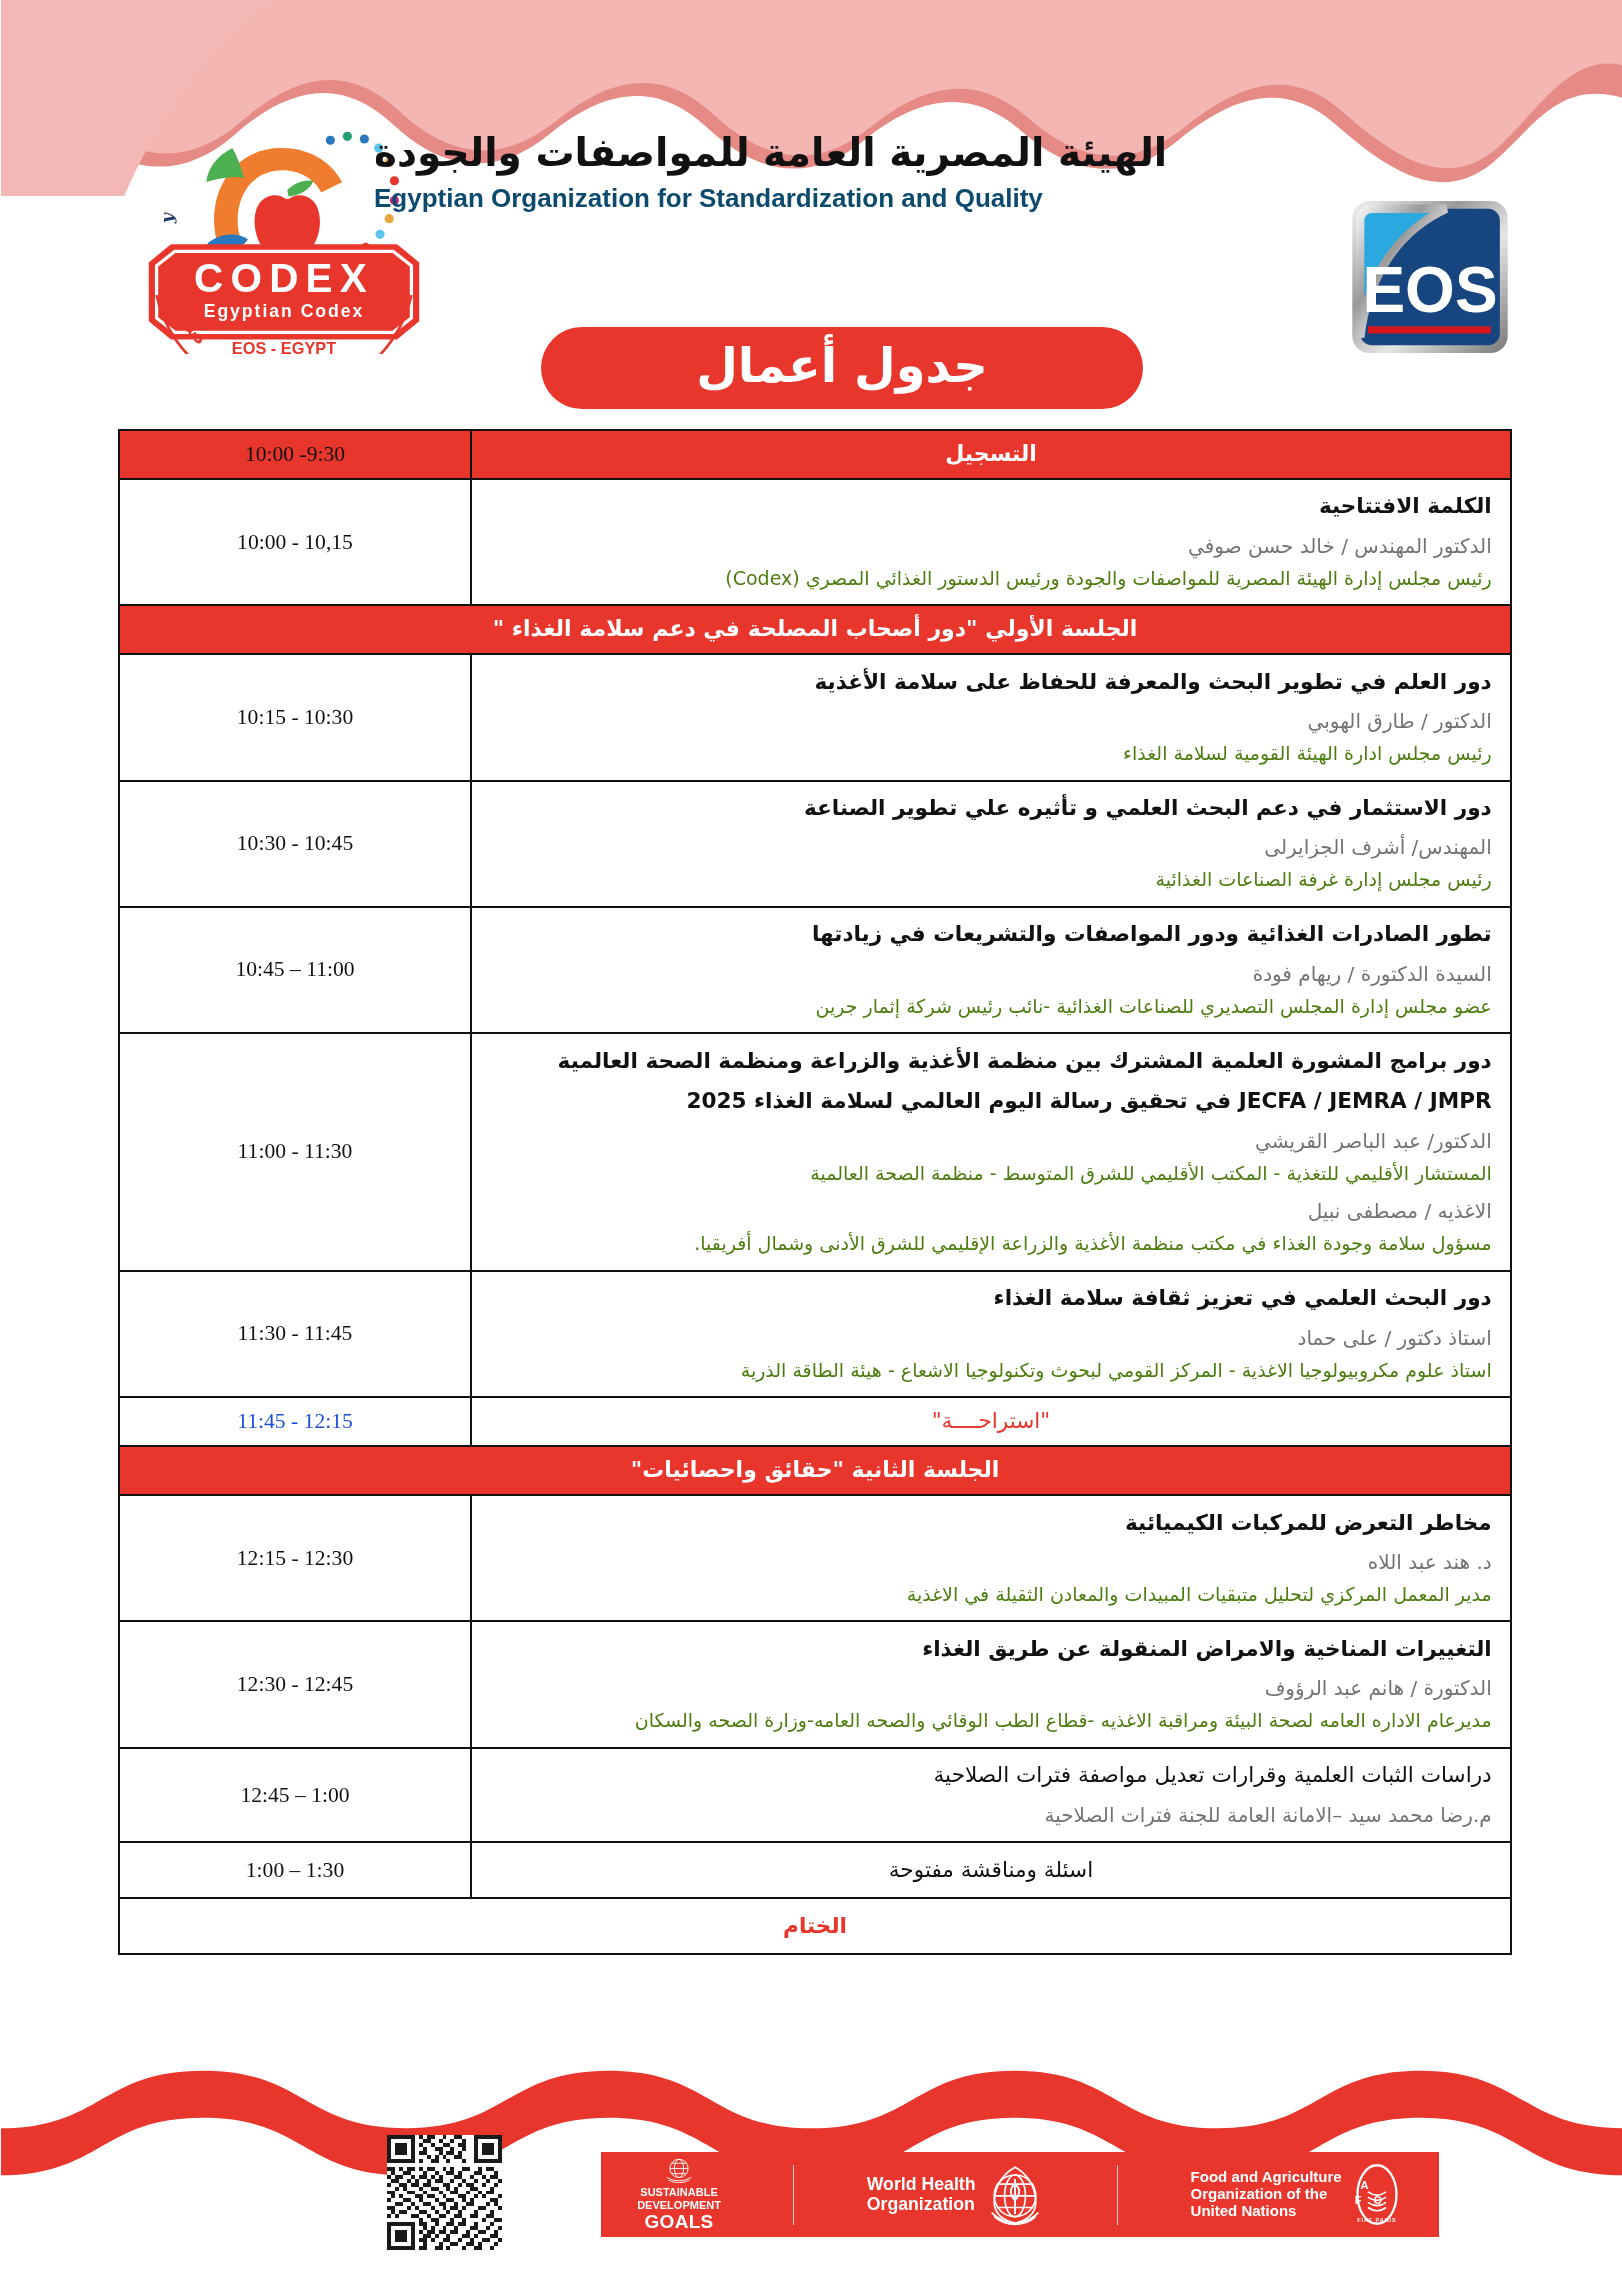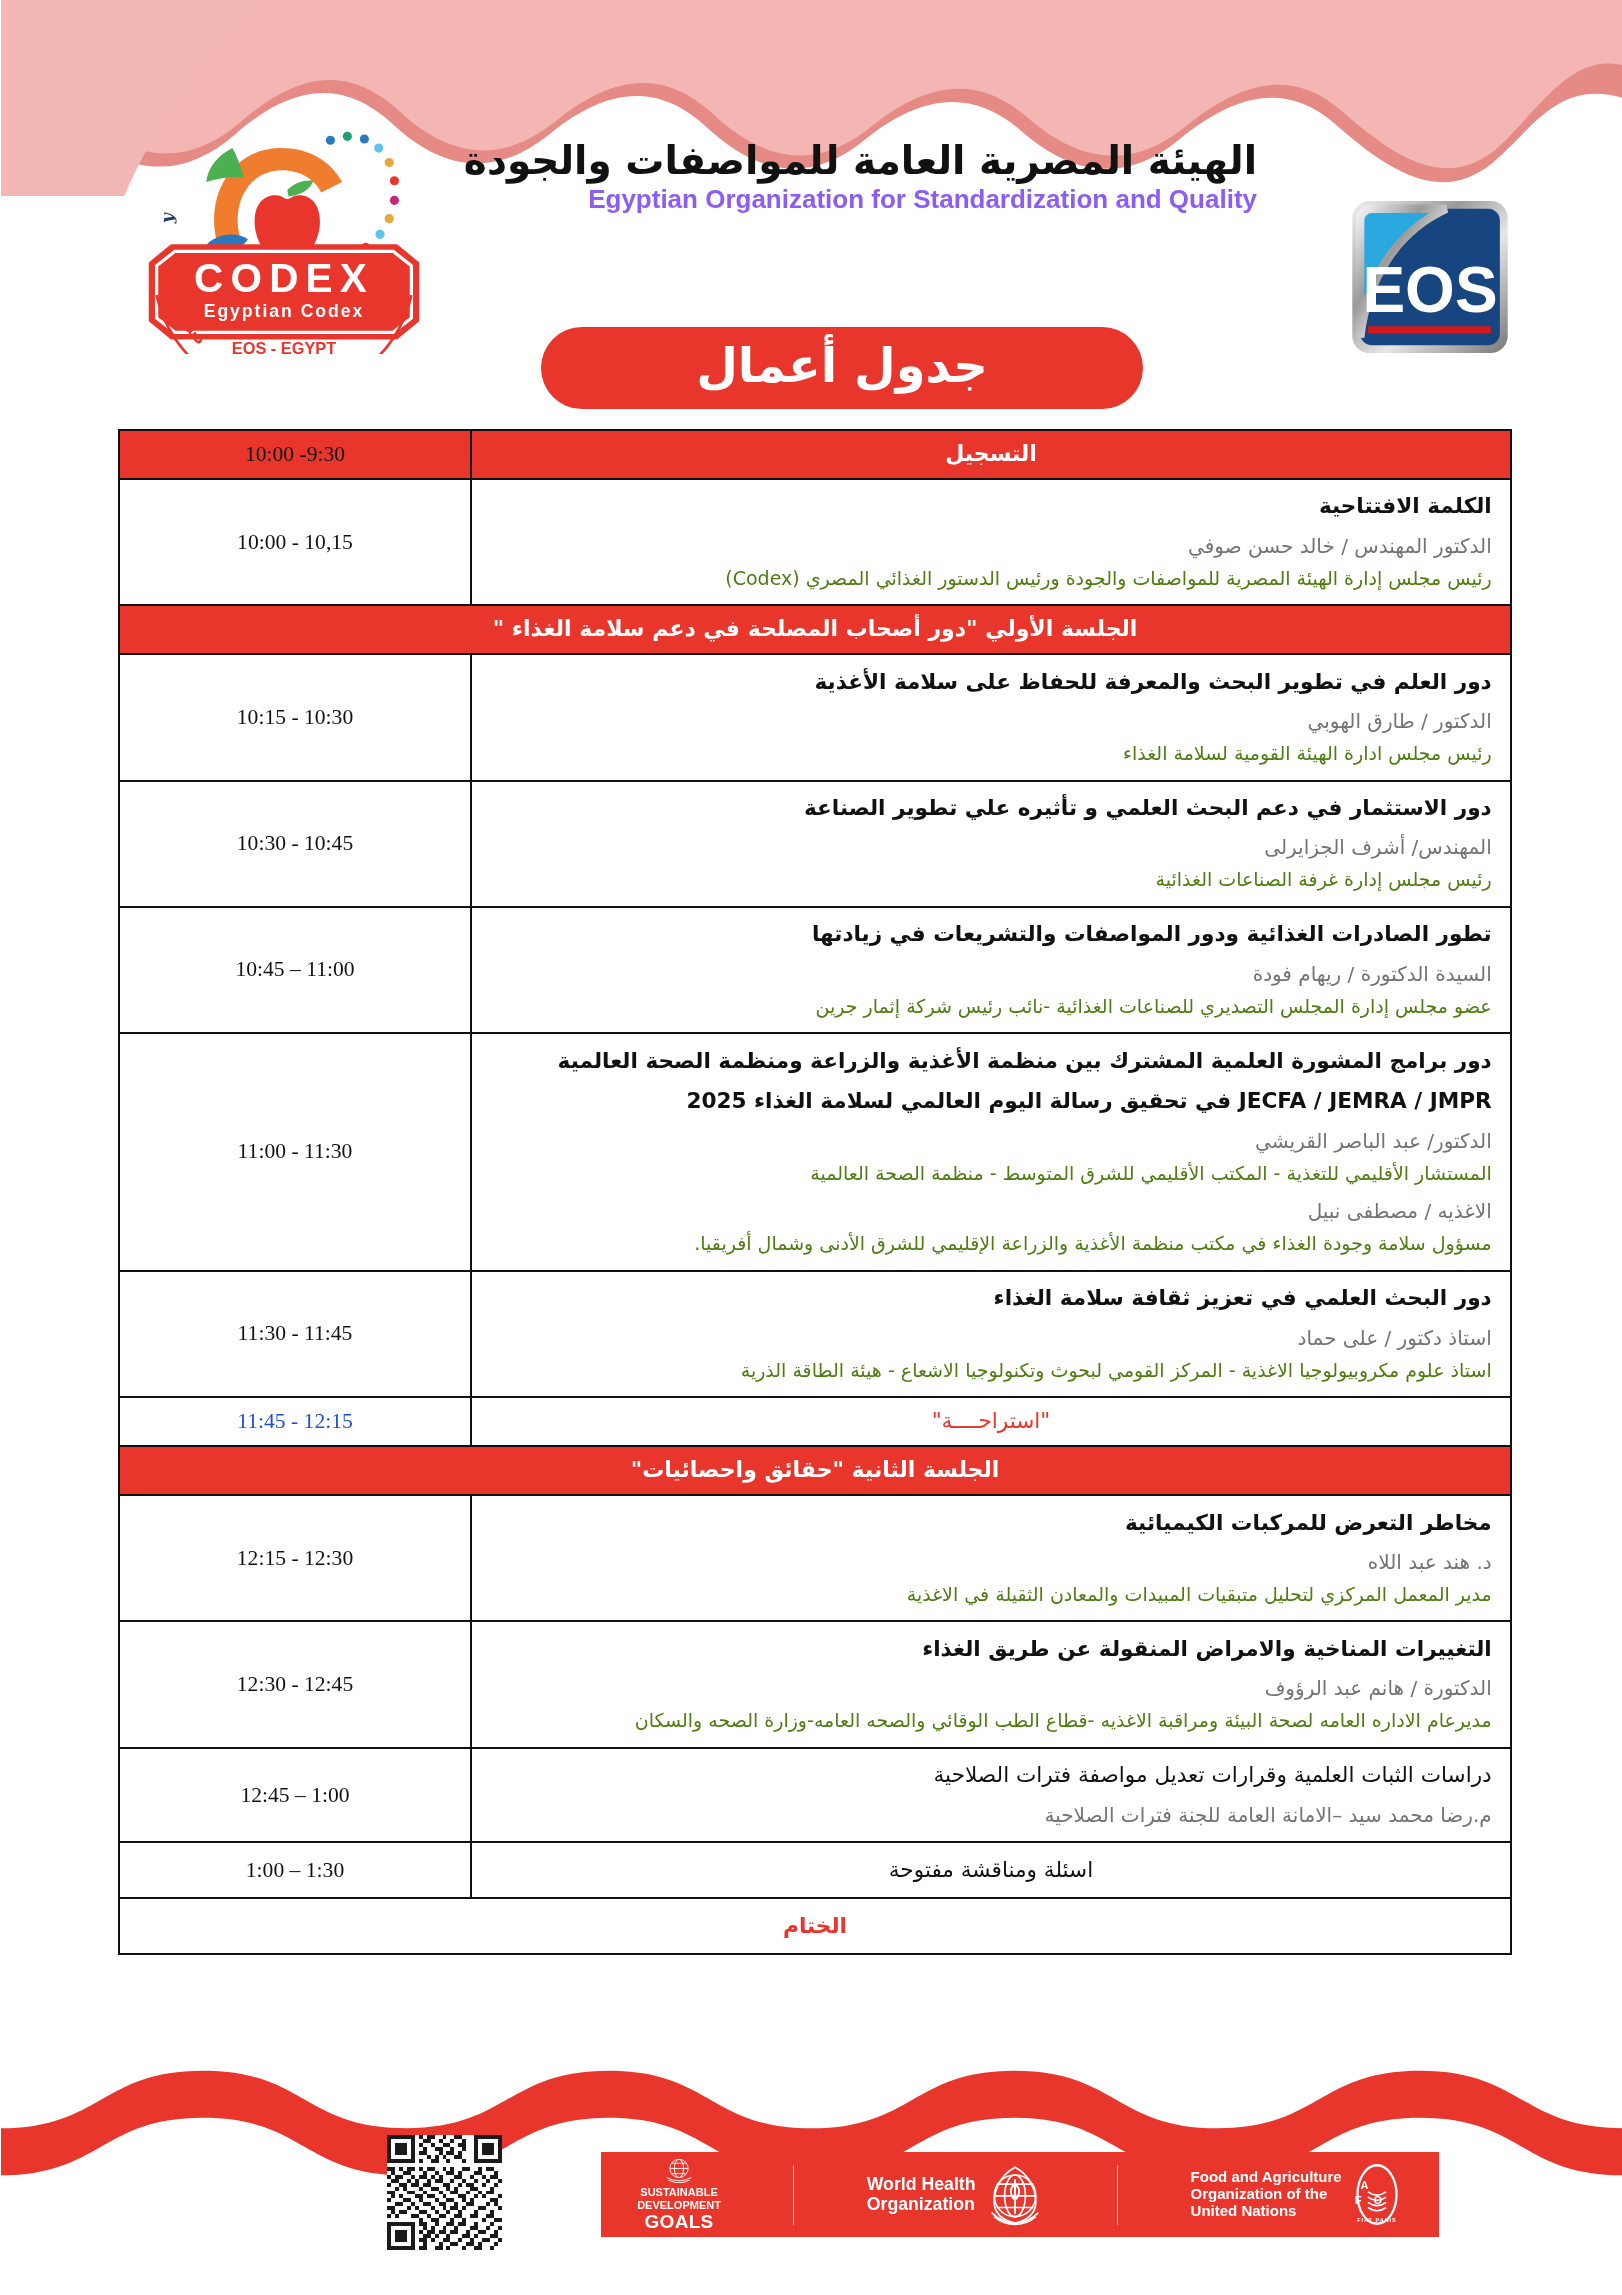--- a/index.html
+++ b/index.html
@@ -17,29 +17,29 @@
   .corner-blob { position:absolute; z-index:0; }
 
   
   .header { position:absolute; top:79px; left:0; width:1623px; height:249px; z-index:5; }
 
   .codex-logo {
     position:absolute; left:137px; top:19.6px; width:294px; height:255px;
   }
 
   .org-title {
-    position:absolute; right:366px; top:60px; width:883px;
-    text-align:right; direction:rtl;
+    position:absolute; right:366px; top:52px; width:883px;
+    text-align:left; direction:rtl;
   }
   .org-title .ar {
     font-size:39px; font-weight:700; color:#111; letter-spacing:0.7px;
     line-height:1.15; white-space:nowrap;
   }
   .org-title .en {
-    font-size:26px; font-weight:700; color:#8b5cf6; margin-top:0;
+    font-size:26px; font-weight:700; color:#0c4a6e; margin-top:7px;
     direction:ltr; white-space:nowrap;
     font-family:"Liberation Sans",sans-serif;
   }
 
   .eos-logo { position:absolute; left:1348px; top:118px; width:164px; height:160px; }
 
   
   .title-banner {
     position:absolute; top:327px; left:541px;
     width:602px; height:82px;

